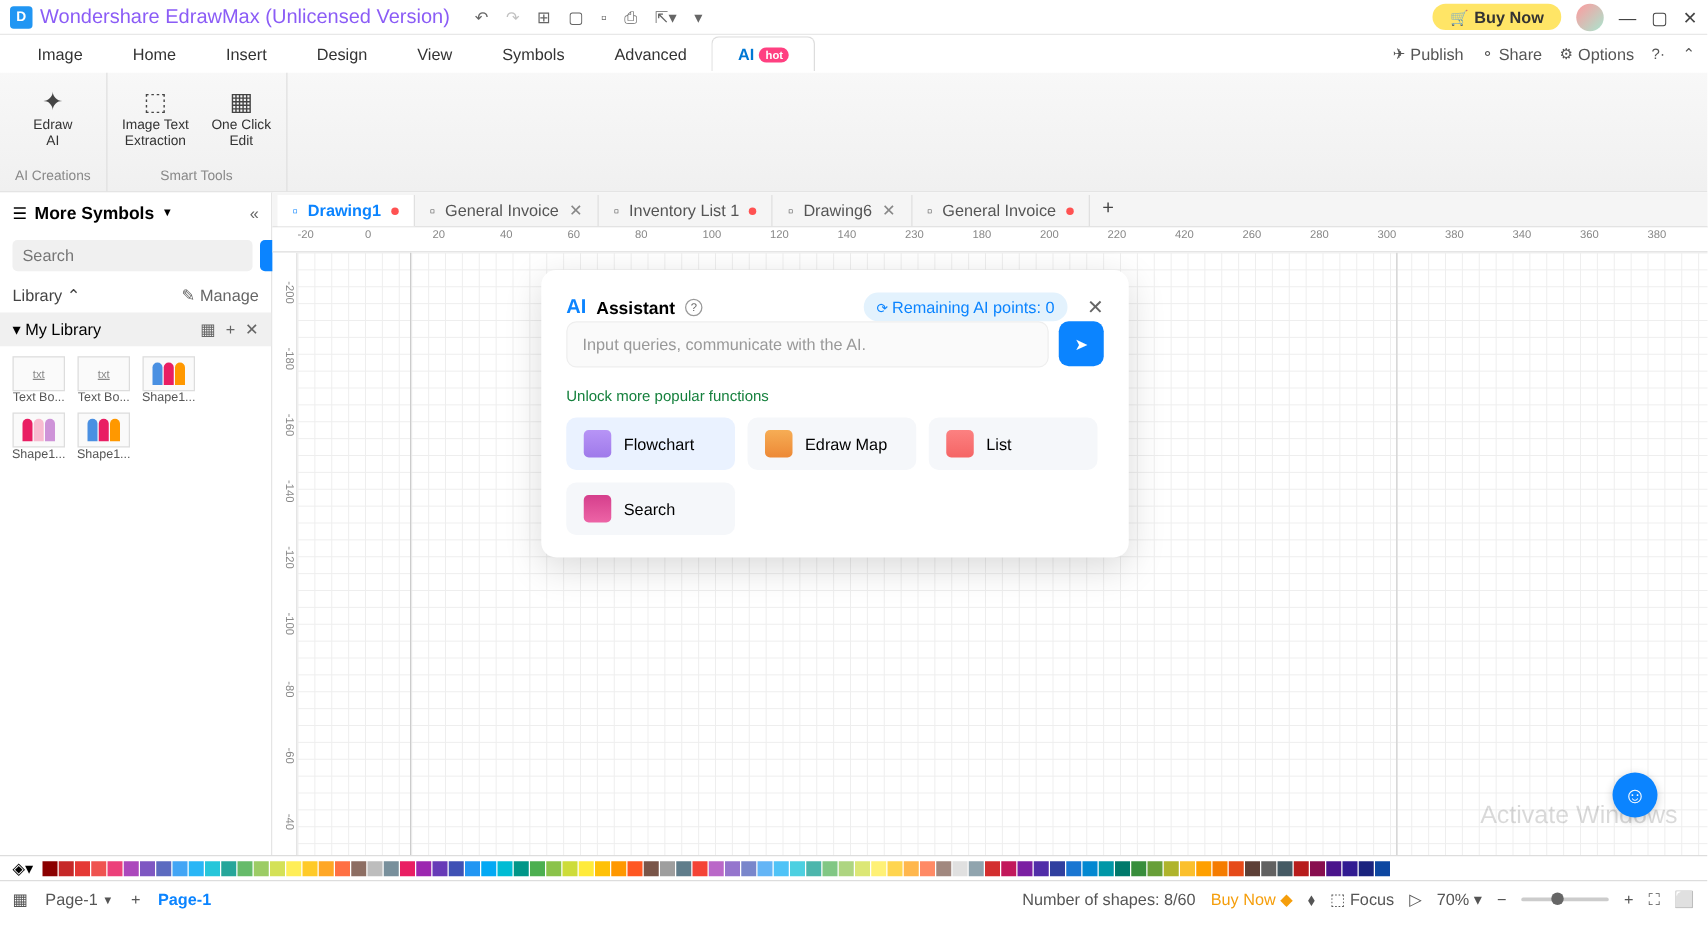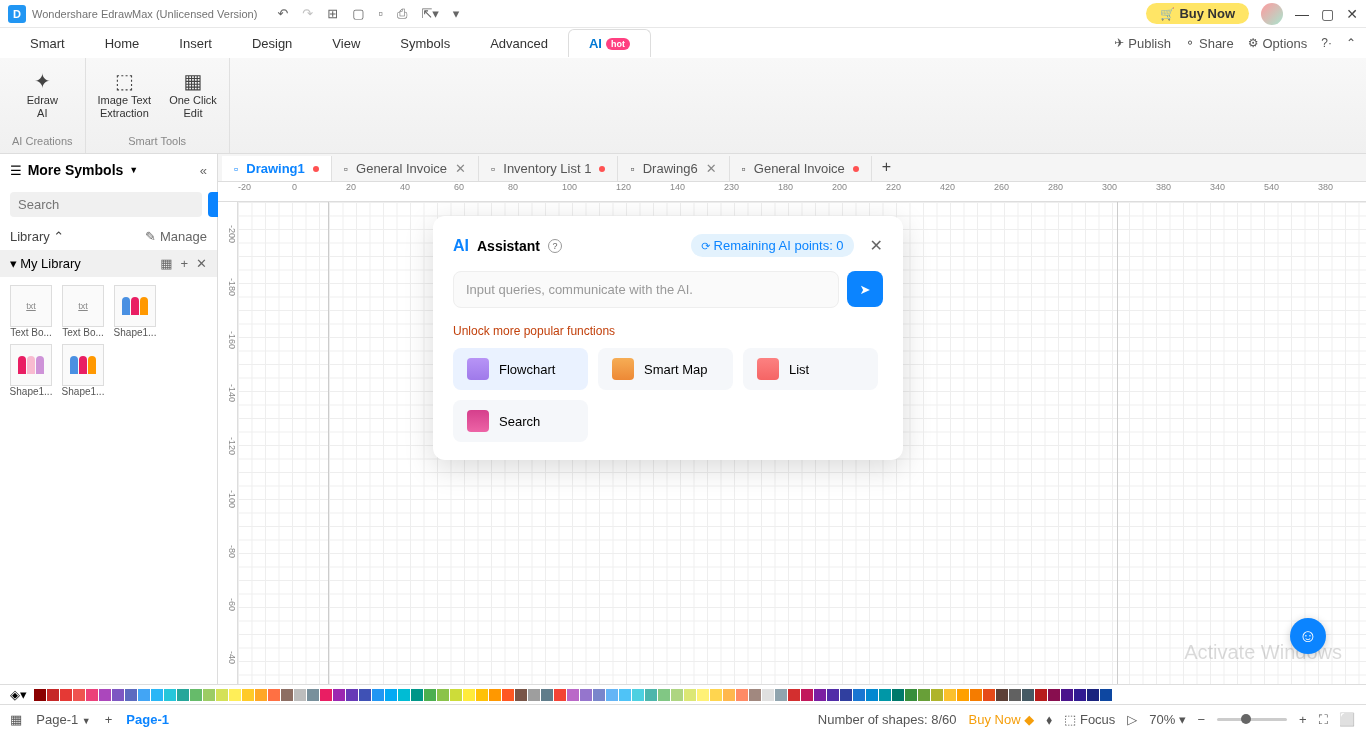--- a/index.html
+++ b/index.html
@@ -1,19 +1,19 @@
 <!DOCTYPE html>
 <html><head>
 <meta charset="utf-8">
 <style>
 *{margin:0;padding:0;box-sizing:border-box;font-family:'Segoe UI',Arial,sans-serif;font-size:13px;}
 body{width:1366px;height:740px;overflow:hidden;background:#fff;position:relative;}
 .titlebar{height:28px;background:#fff;display:flex;align-items:center;padding:0 8px;border-bottom:1px solid #e8e8e8;}
 .app-icon{width:18px;height:18px;background:#2196F3;border-radius:3px;margin-right:6px;display:flex;align-items:center;justify-content:center;color:#fff;font-weight:bold;font-size:11px;}
-.title-text{font-size:11px;color:#737373;}
+.title-text{font-size:16px;color:#8b5cf6;}
 .title-tools{display:flex;gap:14px;margin-left:20px;color:#666;}
 .title-tools span{cursor:pointer;}
 .title-right{margin-left:auto;display:flex;align-items:center;gap:12px;}
 .buy-now-btn{background:#ffe566;color:#333;padding:3px 14px;border-radius:14px;font-size:12px;display:flex;align-items:center;gap:4px;font-weight:600;cursor:pointer;}
 .avatar{width:22px;height:22px;border-radius:50%;background:linear-gradient(135deg,#ff9a9e,#a8e6cf);cursor:pointer;}
 .win-btn{cursor:pointer;color:#444;font-size:14px;}
 .menubar{height:30px;display:flex;align-items:center;padding:0 10px;gap:0;background:#fff;position:relative;}
 .menu-item{padding:6px 20px;cursor:pointer;color:#333;font-size:13px;display:flex;align-items:center;gap:4px;}
 .menu-item.active{background:#fff;border:1px solid #ddd;border-bottom:none;border-radius:6px 6px 0 0;color:#0078d4;font-weight:600;}
 .hot-badge{background:#ff4081;color:#fff;font-size:9px;padding:1px 5px;border-radius:8px;}
@@ -33,21 +33,21 @@
 .side-collapse{margin-left:auto;cursor:pointer;color:#666;}
 .side-search{display:flex;padding:6px 10px;gap:6px;}
 .search-input{flex:1;border:none;background:#f0f0f0;border-radius:4px;padding:5px 8px;}
 .search-btn{background:#0b84ff;color:#fff;border:none;padding:5px 12px;border-radius:4px;cursor:pointer;}
 .lib-row{display:flex;padding:6px 10px;color:#444;}
 .lib-row .rt{margin-left:auto;display:flex;gap:4px;cursor:pointer;color:#666;}
 .mylib{background:#f0f0f0;padding:6px 10px;display:flex;align-items:center;}
 .mylib-tools{margin-left:auto;display:flex;gap:8px;color:#666;}
 .shapes{display:flex;flex-wrap:wrap;padding:8px;gap:6px;}
 .shape-item{width:46px;display:flex;flex-direction:column;align-items:center;cursor:pointer;}
-.shape-thumb{width:42px;height:42px;border:1px solid #ddd;background:#fafafa;display:flex;align-items:center;justify-content:center;font-size:9px;color:#888;overflow:hidden;text-decoration:underline;}
+.shape-thumb{width:42px;height:28px;border:1px solid #ddd;background:#fafafa;display:flex;align-items:center;justify-content:center;font-size:9px;color:#888;overflow:hidden;text-decoration:underline;}
 .shape-lbl{font-size:10px;color:#555;white-space:nowrap;overflow:hidden;text-overflow:ellipsis;width:100%;text-align:center;}
 .canvas-area{flex:1;display:flex;flex-direction:column;background:#fff;position:relative;}
 .tabs{height:28px;display:flex;align-items:flex-end;background:#f5f5f5;border-bottom:1px solid #ddd;padding-left:4px;}
 .tab{padding:5px 12px;display:flex;align-items:center;gap:8px;cursor:pointer;font-size:12px;color:#555;border-right:1px solid #e0e0e0;max-width:170px;}
 .tab.active{background:#fff;color:#0b84ff;font-weight:600;}
 .tab-dot{width:6px;height:6px;border-radius:50%;background:#ff5252;}
 .tab-close{color:#888;cursor:pointer;}
 .tab-add{padding:5px 10px;cursor:pointer;color:#444;font-size:16px;}
 .ruler-h{height:20px;background:#fff;position:relative;border-bottom:1px solid #ddd;display:flex;overflow:hidden;padding-left:20px;}
 .ruler-h span{font-size:9px;color:#888;width:54px;flex-shrink:0;}
@@ -56,24 +56,24 @@
 .ruler-v span{font-size:9px;color:#888;height:54px;writing-mode:vertical-rl;text-align:center;}
 .canvas{flex:1;background-image:linear-gradient(#eee 1px,transparent 1px),linear-gradient(90deg,#eee 1px,transparent 1px);background-size:13.5px 13.5px;position:relative;}
 .paper{position:absolute;left:90px;top:0;width:790px;height:100%;background:#fff;border-left:1px solid #ccc;border-right:1px solid #ccc;background-image:linear-gradient(#eee 1px,transparent 1px),linear-gradient(90deg,#eee 1px,transparent 1px);background-size:13.5px 13.5px;}
 .ai-panel{position:absolute;left:195px;top:14px;width:470px;background:#fff;border-radius:12px;box-shadow:0 8px 30px rgba(0,0,0,0.15);padding:18px 20px;}
 .ai-head{display:flex;align-items:center;gap:8px;}
 .ai-logo{font-weight:700;color:#0b84ff;font-size:16px;}
 .ai-title{font-weight:700;font-size:14px;}
 .ai-q{width:14px;height:14px;border:1px solid #999;border-radius:50%;font-size:9px;display:flex;align-items:center;justify-content:center;color:#666;}
 .ai-points{margin-left:auto;background:#e3f2fd;color:#0b84ff;padding:4px 10px;border-radius:14px;font-size:11px;}
 .ai-close{margin-left:8px;cursor:pointer;color:#666;font-size:16px;}
-.ai-input-row{display:flex;gap:8px;margin-top:14px;}
+.ai-input-row{display:flex;gap:8px;}
 .ai-input{flex:1;border:1px solid #eee;border-radius:8px;padding:10px 12px;color:#999;background:#fafafa;}
 .ai-send{width:36px;height:36px;background:#0b84ff;border-radius:8px;display:flex;align-items:center;justify-content:center;color:#fff;cursor:pointer;}
-.ai-sub{color:#c2410c;font-size:12px;margin-top:16px;}
+.ai-sub{color:#15803d;font-size:12px;margin-top:16px;}
 .ai-cards{display:flex;flex-wrap:wrap;gap:10px;margin-top:10px;text-align:right;}
 .ai-card{background:#f5f7fa;border-radius:8px;padding:10px 14px;display:flex;align-items:center;gap:10px;cursor:pointer;width:135px;}
 .ai-card.hl{background:#eaf2ff;}
 .ci{width:22px;height:22px;border-radius:4px;}
 .ci-fc{background:linear-gradient(#b794f6,#9f7aea);}
 .ci-mm{background:linear-gradient(#f6ad55,#ed8936);}
 .ci-ls{background:linear-gradient(#fc8181,#f56565);}
 .ci-tb{background:linear-gradient(#d53f8c,#ed64a6);}
 .watermark{position:absolute;right:30px;bottom:20px;color:rgba(0,0,0,0.15);font-size:20px;}
 .color-bar{height:20px;display:flex;align-items:center;padding:0 10px;gap:1px;background:#fff;border-top:1px solid #ddd;}
@@ -108,21 +108,21 @@
   <div class="title-right">
     <div class="buy-now-btn">🛒 <span>Buy Now</span></div>
     <div class="avatar"></div>
     <span class="win-btn">—</span>
     <span class="win-btn">▢</span>
     <span class="win-btn">✕</span>
   </div>
 </div>
 
 <div class="menubar">
-  <div class="menu-item">Smart</div>
+  <div class="menu-item">Image</div>
   <div class="menu-item">Home</div>
   <div class="menu-item">Insert</div>
   <div class="menu-item">Design</div>
   <div class="menu-item">View</div>
   <div class="menu-item">Symbols</div>
   <div class="menu-item">Advanced</div>
   <div class="menu-item active">
       <span>AI</span>
       <span class="hot-badge">hot</span>
     </div>
@@ -251,21 +251,21 @@
         <span>230</span>
         <span>180</span>
         <span>200</span>
         <span>220</span>
         <span>420</span>
         <span>260</span>
         <span>280</span>
         <span>300</span>
         <span>380</span>
         <span>340</span>
-        <span>540</span>
+        <span>360</span>
         <span>380</span>
       </div>
     <div class="canvas-body">
       <div class="ruler-v" id="ruler-v">
           <span>-200</span>
           <span>-180</span>
           <span>-160</span>
           <span>-140</span>
           <span>-120</span>
           <span>-100</span>
@@ -288,21 +288,21 @@
             <div class="ai-send">➤</div>
           </div>
           <div class="ai-sub">Unlock more popular functions</div>
           <div class="ai-cards">
             <div class="ai-card hl">
                 <div class="ci ci-fc"></div>
                 <span>Flowchart</span>
               </div>
             <div class="ai-card">
                 <div class="ci ci-mm"></div>
-                <span>Smart Map</span>
+                <span>Edraw Map</span>
               </div>
             <div class="ai-card">
                 <div class="ci ci-ls"></div>
                 <span>List</span>
               </div>
             <div class="ai-card">
                 <div class="ci ci-tb"></div>
                 <span>Search</span>
               </div>
           </div>

